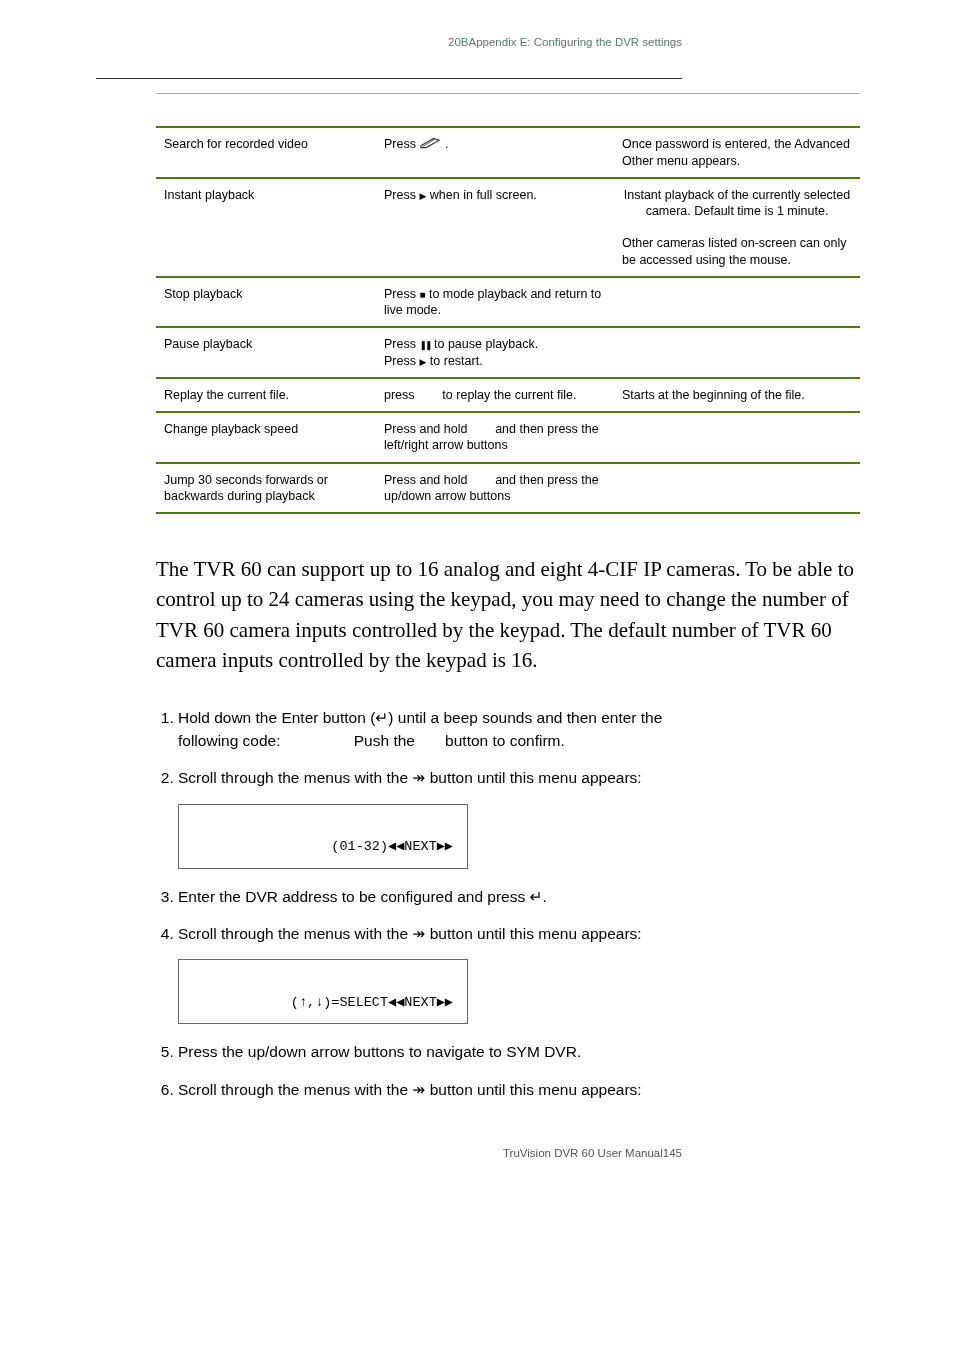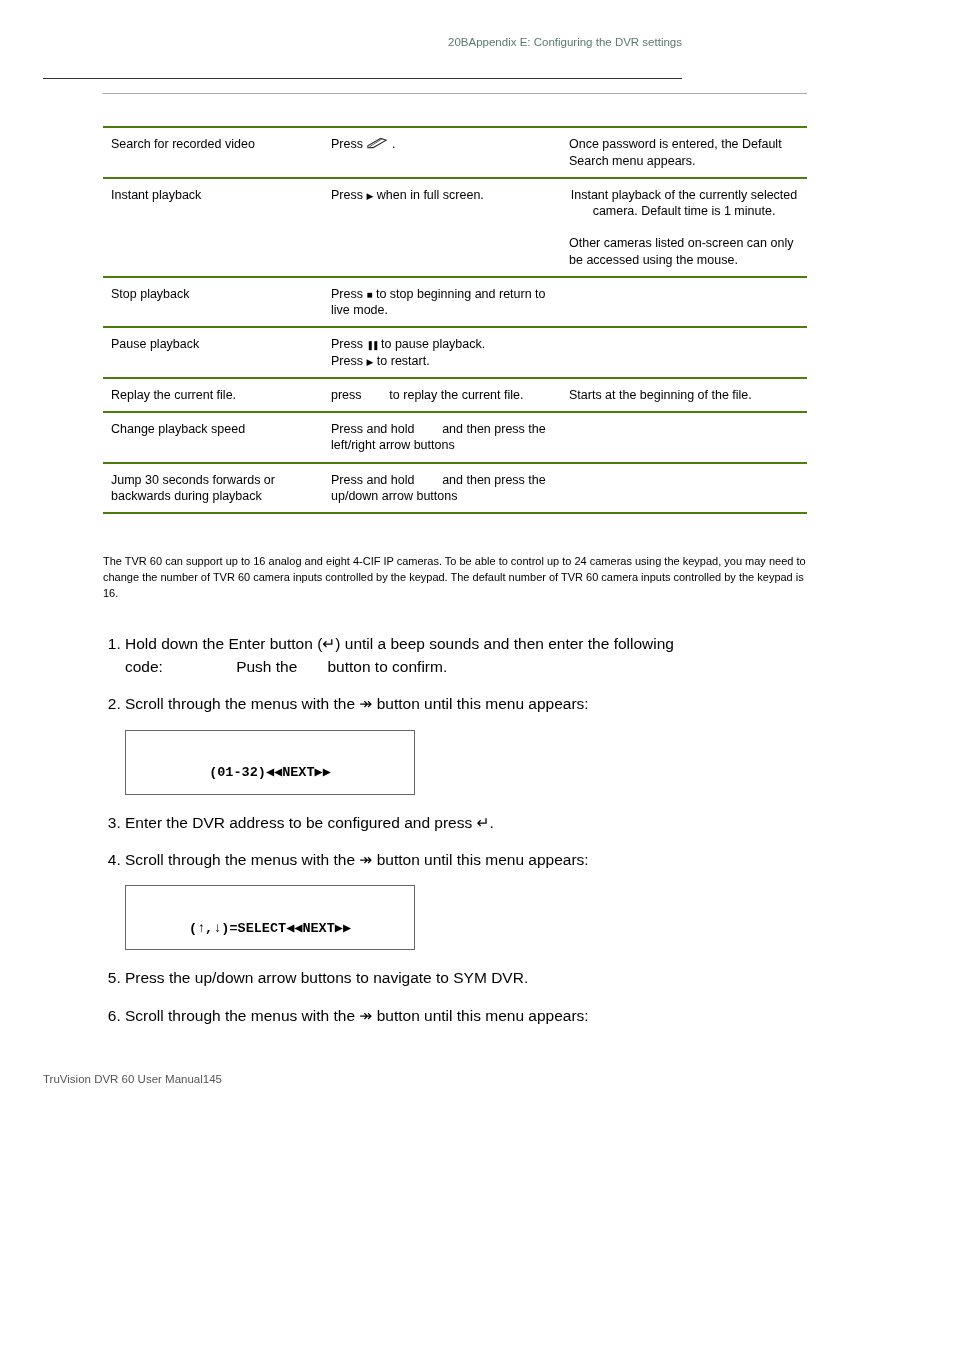--- a/index.html
+++ b/index.html
@@ -6,21 +6,21 @@
     margin: 0;
     padding: 0;
     font-family: Arial, Helvetica, sans-serif;
     font-size: 14.2px;
     color: #000;
     width: 954px;
     background: #fff;
   }
   .page {
     width: 774px;
-    padding: 36px 92px 40px 43px;
+    padding: 36px 92px 40px 96px;
     box-sizing: border-box;
   }
   .header-right {
     text-align: right;
     color: #5a7a6f;
     font-size: 11.5px;
     margin-bottom: 30px;
   }
   .hr-top {
     border: none;
@@ -45,23 +45,24 @@
   table.playtbl col.c1 { width: 220px; }
   table.playtbl col.c2 { width: 238px; }
   table.playtbl col.c3 { width: 246px; }
   .pencil-icon {
     width: 22px; height: 14px;
     display: inline-block;
     vertical-align: -2px;
   }
   .para-block {
     margin: 40px 0 30px 60px;
-    font-size: 11px;
+    font-size: 21px;
     line-height: 1.45;
     width: 710px;
+    font-family: Liberation Serif, serif;
   }
   ol.steps {
     margin: 30px 0 0 60px;
     padding-left: 22px;
     font-size: 15.5px;
     line-height: 1.5;
   }
   ol.steps li {
     margin-bottom: 14px;
   }
@@ -70,27 +71,26 @@
     width: 260px;
     padding: 10px 14px;
     margin: 14px 0 16px 0;
     font-family: "Courier New", monospace;
     font-size: 13.5px;
     line-height: 1.6;
     white-space: pre;
   }
   .lcd-row {
     display: flex;
-    justify-content: center;
-    font-weight: bold;
+    justify-content: flex-end;
   }
   .footer {
     margin-top: 46px;
     display: flex;
-    justify-content: flex-start;
+    justify-content: flex-end;
     font-size: 11.5px;
     color: #555;
     margin-left: 0;
   }
   .sym { font-family: "Segoe UI Symbol","Arial Unicode MS",sans-serif; }
 </style>
 </head>
 <body>
 <div class="page">
 
@@ -115,38 +115,38 @@
   <tr>
     <td>Search for recorded video</td>
     <td>
       <span>Press</span>
       <svg class="pencil-icon" viewBox="0 0 24 14">
         <polygon points="2,10 16,2 22,4 8,12 2,12" fill="none" stroke="#333" stroke-width="1.2"></polygon>
         <line x1="4" y1="11" x2="17" y2="3" stroke="#333" stroke-width="0.8"></line>
       </svg>
       <span>.</span>
     </td>
-    <td>Once password is entered, the Default Search menu appears.</td>
+    <td>Once password is entered, the Advanced Other menu appears.</td>
   </tr>
 
   <tr>
     <td rowspan="2">Instant playback</td>
     <td rowspan="2">
       <span>Press </span><span class="sym" style="font-size:9px;">▶</span><span> when in full screen.</span>
     </td>
     <td style="border-bottom:none;text-align:center;">Instant playback of the currently selected camera. Default time is 1 minute.</td>
   </tr>
   <tr>
     <td>Other cameras listed on-screen can only be accessed using the mouse.</td>
   </tr>
 
   <tr>
     <td>Stop playback</td>
     <td>
-      <span>Press </span><span class="sym" style="font-size:10px;">■</span><span> to stop beginning and return to live mode.</span>
+      <span>Press </span><span class="sym" style="font-size:10px;">■</span><span> to mode playback and return to live mode.</span>
     </td>
     <td></td>
   </tr>
 
   <tr>
     <td>Pause playback</td>
     <td>
       <span>Press </span><span class="sym" style="font-size:9px;letter-spacing:-2px;">❚❚</span><span> to pause playback.</span><br>
       <span>Press </span><span class="sym" style="font-size:9px;">▶</span><span> to restart.</span>
     </td>

